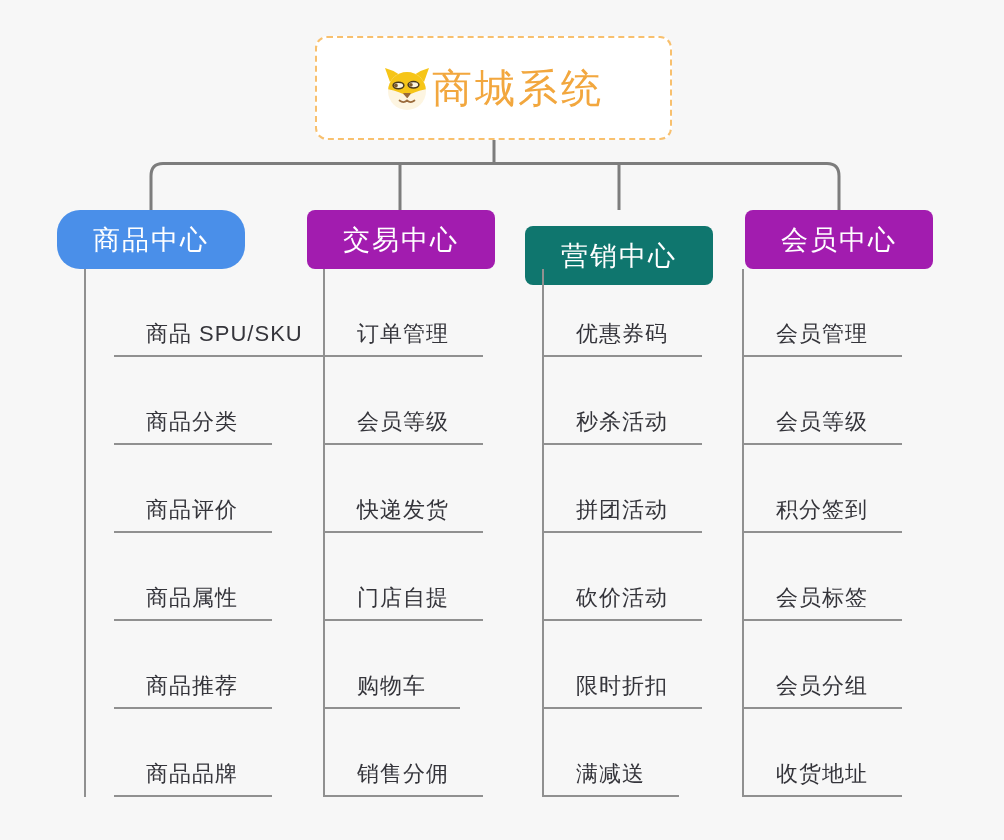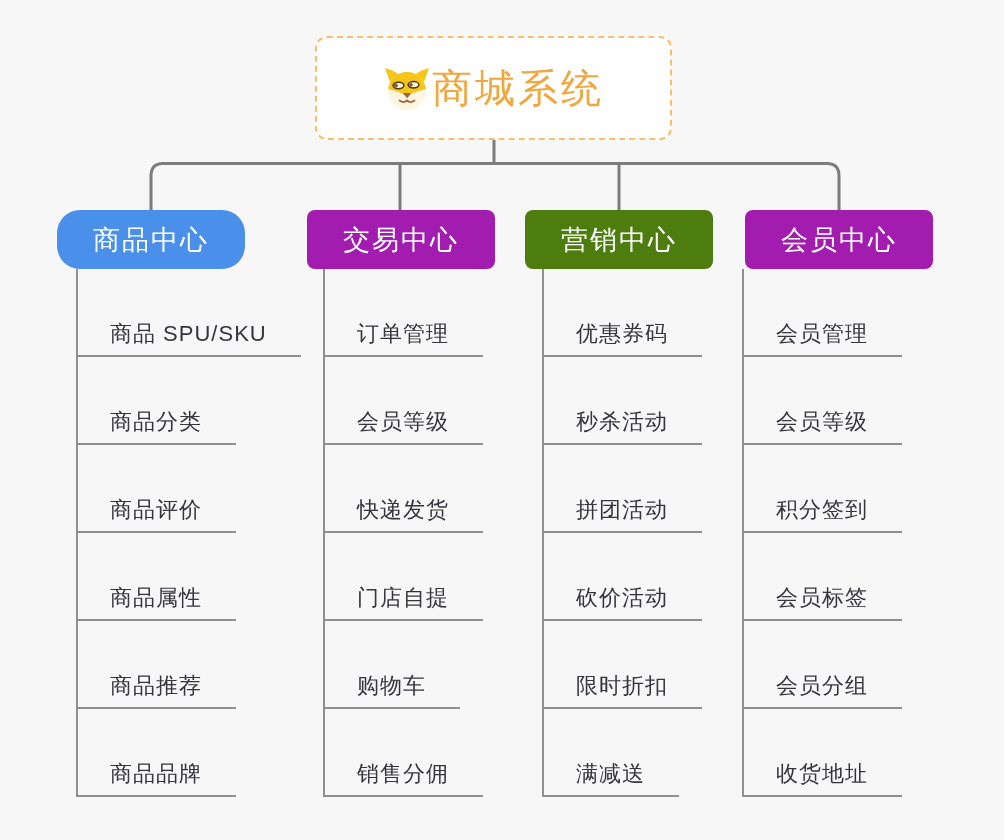--- a/index.html
+++ b/index.html
@@ -65,42 +65,42 @@
       <circle cx="27.9" cy="19.8" r="1.9" fill="#7e5b2c"></circle>
       <path d="M21,28.6 L27,28.6 L24.2,32.2 Z" fill="#9a6a3a" stroke="#9a6a3a" stroke-width="1.4" stroke-linejoin="round"></path>
       <path d="M16.5,35.5 Q20.5,38.6 24,35.5 Q27.5,38.6 31.5,35.5" stroke="#9a6a3a" stroke-width="1.7" fill="none" stroke-linecap="round"></path>
     </svg>
     <span class="root-title">商城系统</span>
   </div>
 
   <div class="branch-node" style="left: 57px; background: rgb(74, 143, 233); border-radius: 23px;">
     <span class="branch-label">商品中心</span>
   </div>
-  <ul class="children" style="left:76px;">
+  <ul class="children" style="left:84px;padding-left:28px;">
     <li>商品 SPU/SKU</li>
     <li>商品分类</li>
     <li>商品评价</li>
     <li>商品属性</li>
     <li>商品推荐</li>
     <li>商品品牌</li>
   </ul>
 
   <div class="branch-node" style="left: 307px; background: #a21caf;">
     <span class="branch-label">交易中心</span>
   </div>
   <ul class="children" style="left:323px;">
     <li>订单管理</li>
     <li>会员等级</li>
     <li>快递发货</li>
     <li>门店自提</li>
     <li>购物车</li>
     <li>销售分佣</li>
   </ul>
 
-  <div class="branch-node" style="left: 525px; background: #4d7c0f;">
+  <div class="branch-node" style="left: 525px; background: #0f766e; margin-top: 16px;">
     <span class="branch-label">营销中心</span>
   </div>
   <ul class="children" style="left:542px;">
     <li>优惠券码</li>
     <li>秒杀活动</li>
     <li>拼团活动</li>
     <li>砍价活动</li>
     <li>限时折扣</li>
     <li>满减送</li>
   </ul>

